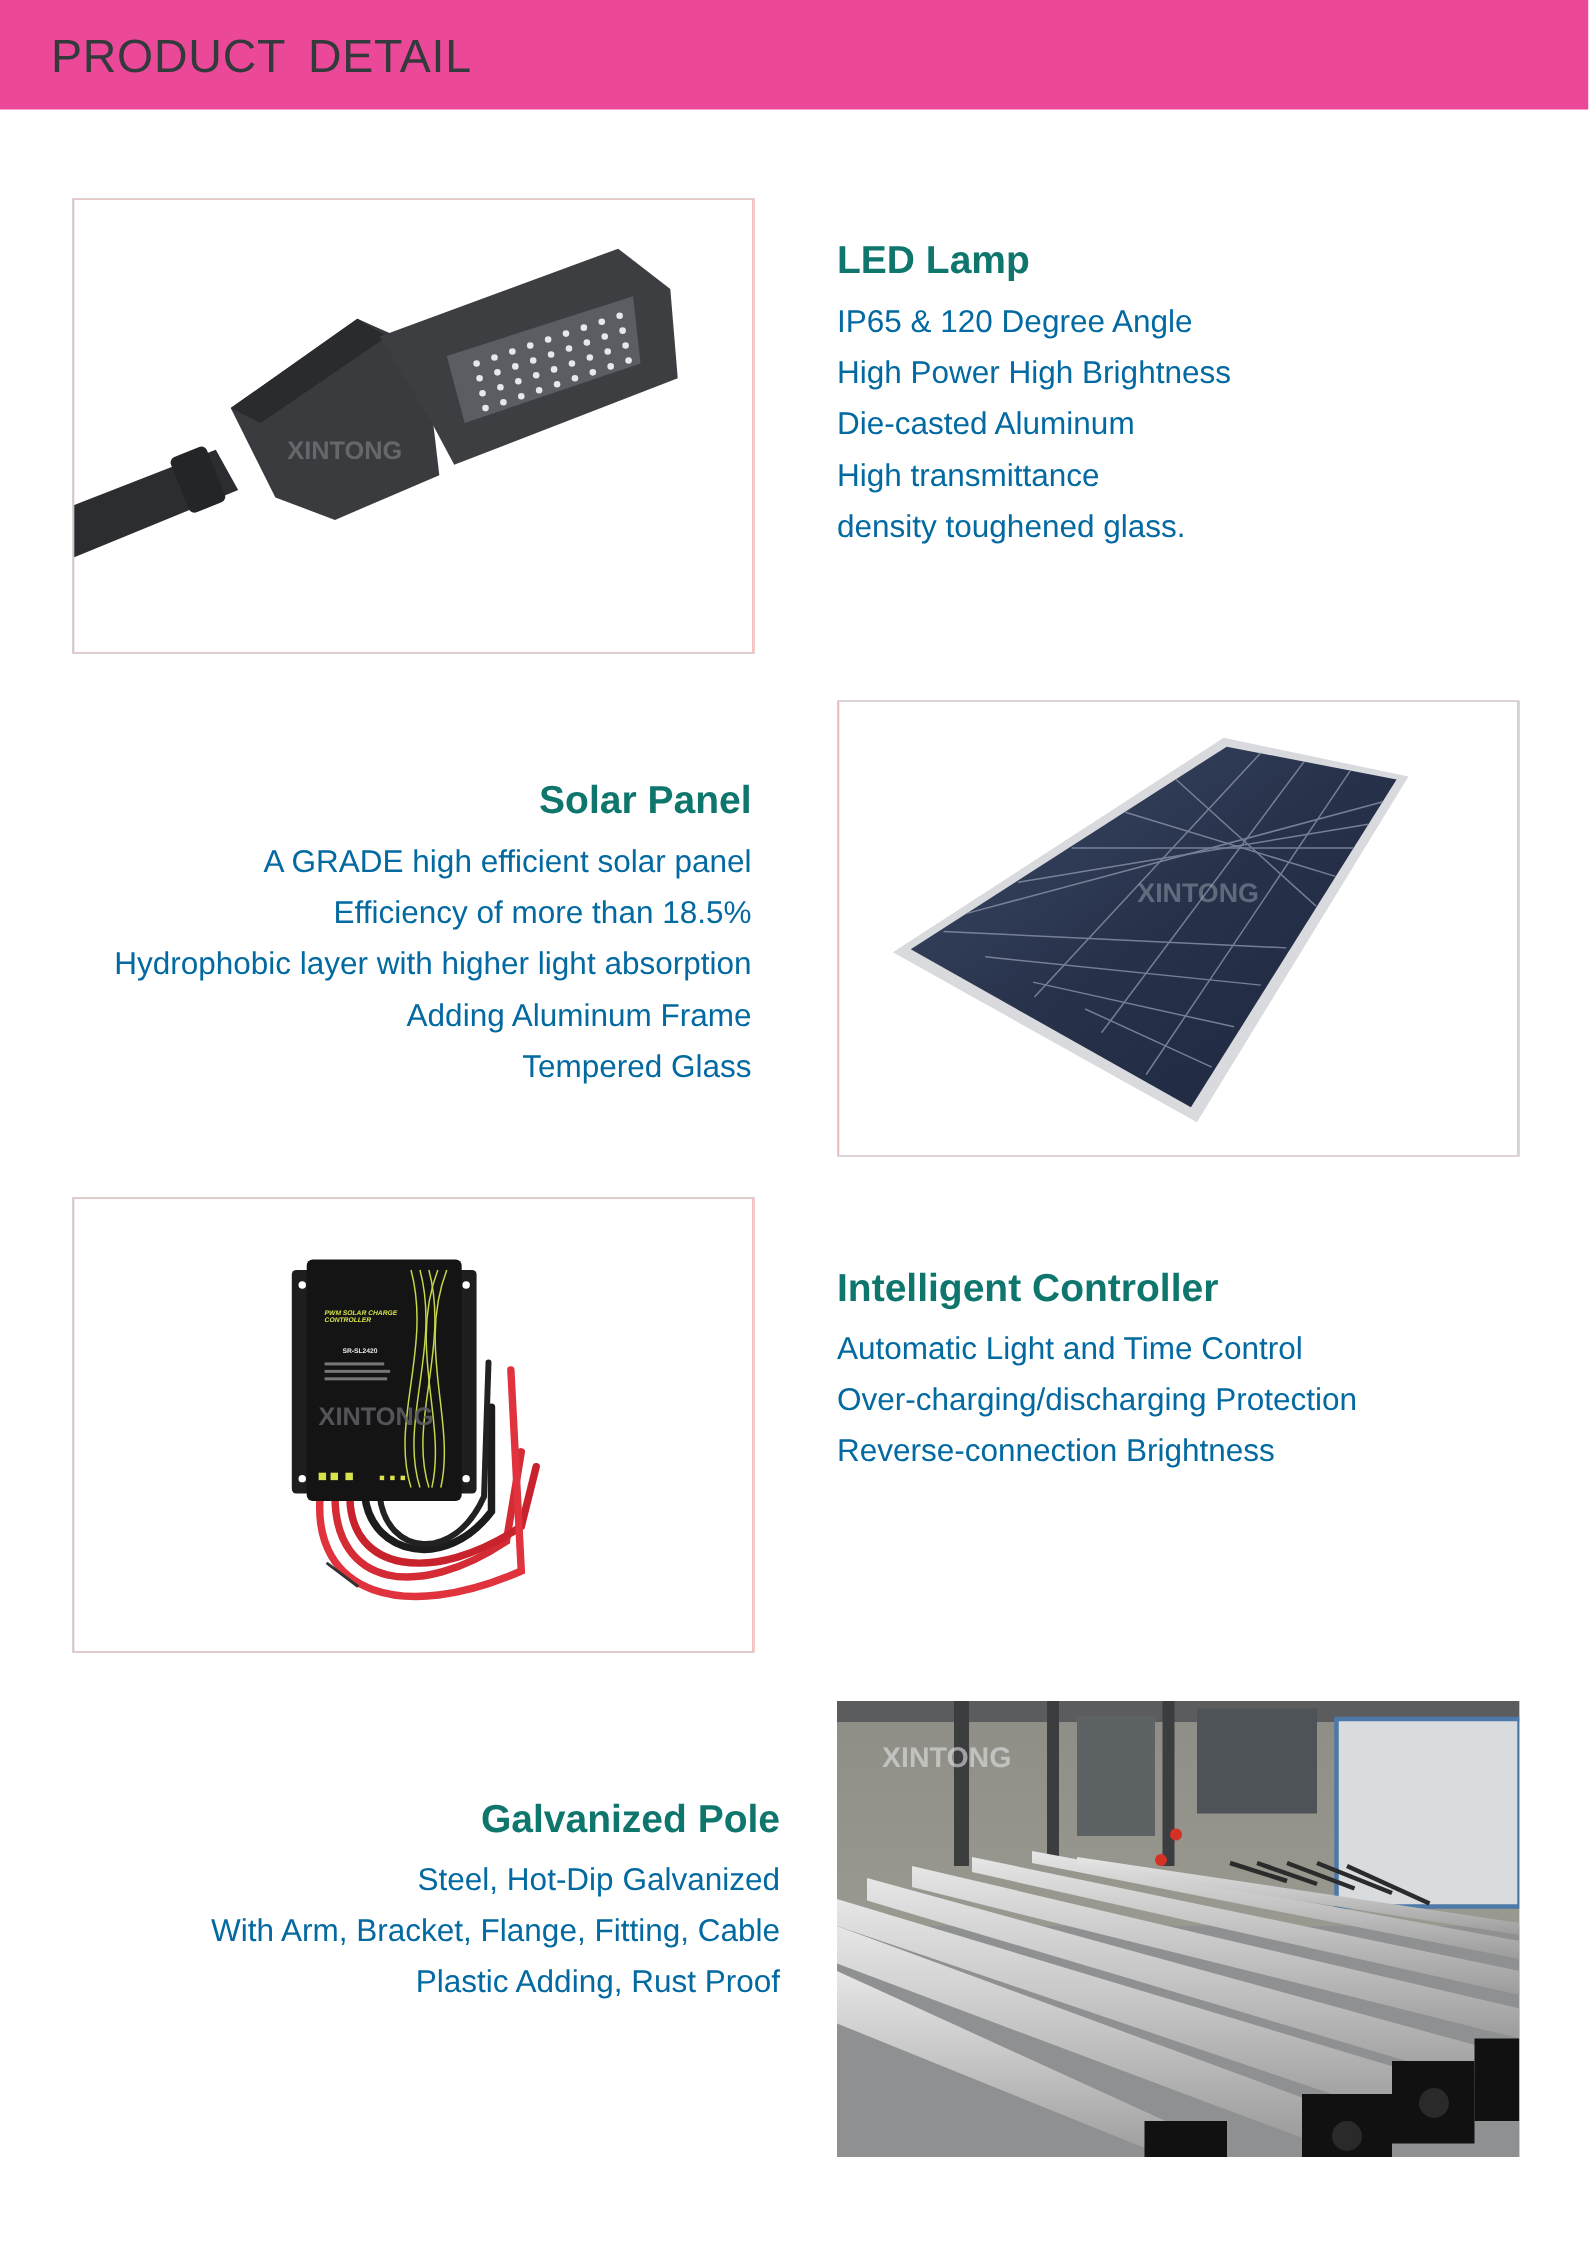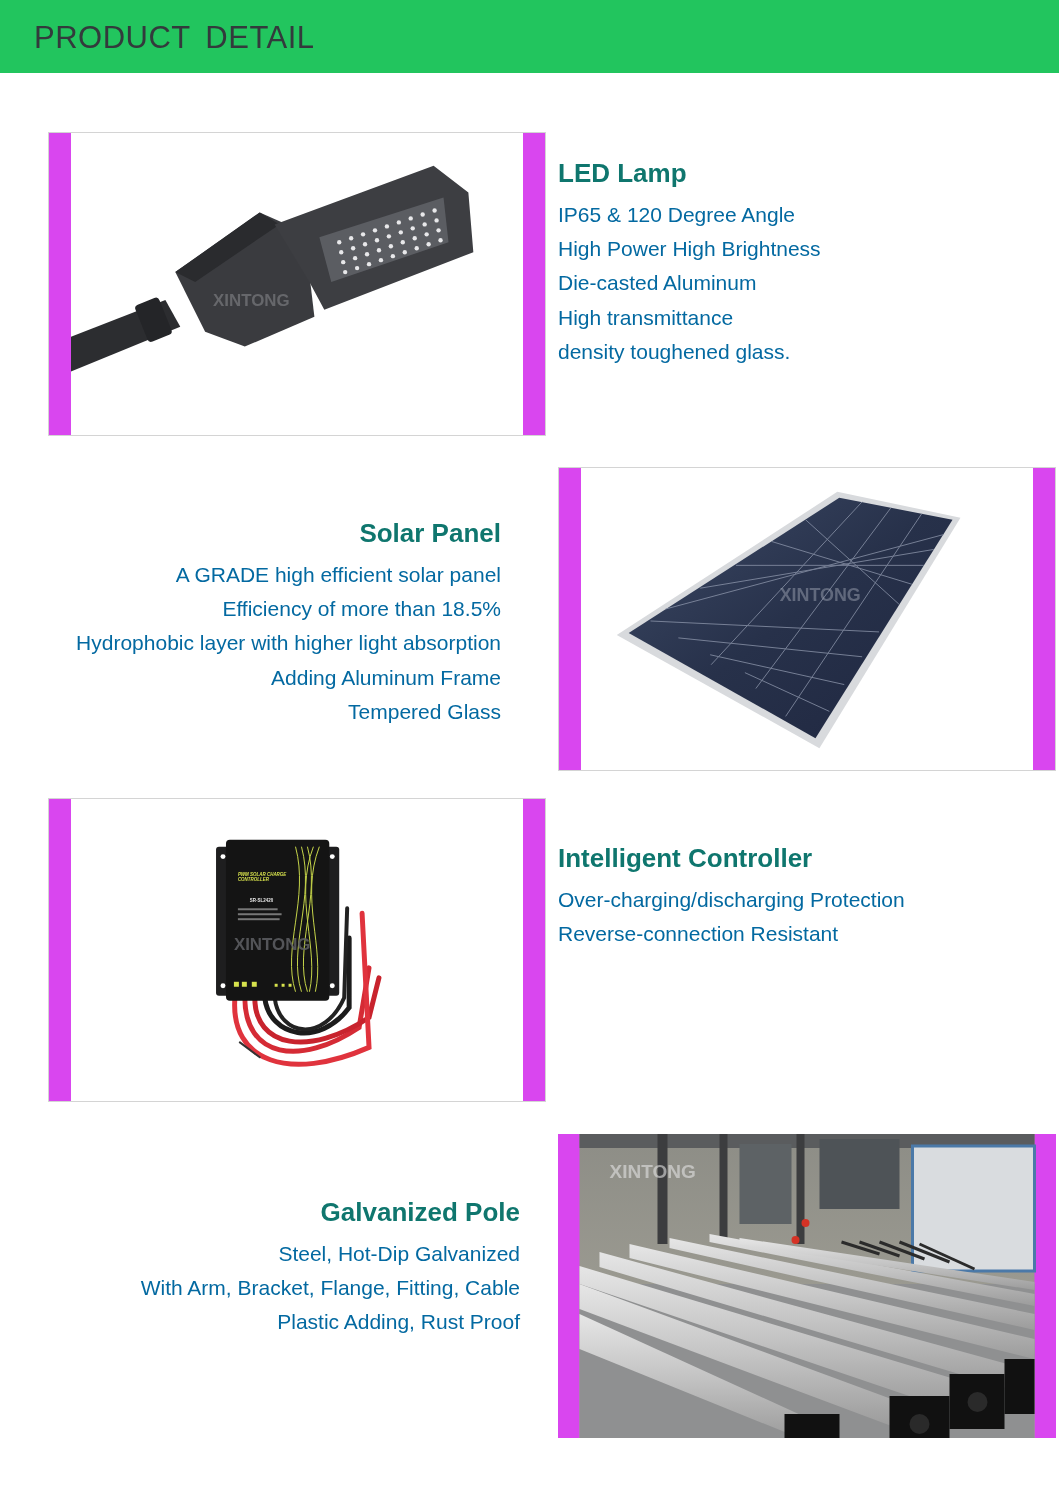--- a/index.html
+++ b/index.html
@@ -1,22 +1,22 @@
 <!DOCTYPE html>
 <html><head>
 <meta charset="utf-8">
 <style>
   * { box-sizing: border-box; margin: 0; padding: 0; }
   html, body { width: 1059px; height: 1498px; background: #ffffff; overflow: hidden; }
   body { font-family: "Liberation Sans", "DejaVu Sans", sans-serif; color: #3d3f42; position: relative; }
 
-  .header { position: absolute; left: 0; top: 0; width: 1059px; height: 73px; background: #22c55e; }
+  .header { position: absolute; left: 0; top: 0; width: 1059px; height: 73px; background: #ec4899; }
   .header-title { position: absolute; left: 34px; top: 20px; font-size: 31px; letter-spacing: 0.5px; color: #333a3c; font-weight: 400; word-spacing: 6px; }
 
-  .frame { position: absolute; width: 498px; height: 304px; border: 1px solid #d4d4d4; background: #d946ef; overflow: hidden; }
+  .frame { position: absolute; width: 455px; height: 304px; border: 1px solid #d4d4d4; background: #fca5a5; overflow: hidden; }
   .frame svg { display: block; width: 100%; height: 100%; }
 
   .text-block { position: absolute; }
   .text-block.left { text-align: left; }
   .text-block.right { text-align: right; }
   .sec-title { font-size: 26px; font-weight: 700; color: #0f766e; line-height: 34px; margin-bottom: 8px; }
   .sec-line { font-size: 21px; color: #0369a1; line-height: 34.2px; white-space: nowrap; }
 </style>
 </head>
 <body>
@@ -164,22 +164,23 @@
         <rect x="172" y="184" width="5" height="5"></rect>
         <rect x="182" y="184" width="5" height="5"></rect>
       <rect x="205" y="186" width="3" height="3"></rect>
         <rect x="212" y="186" width="3" height="3"></rect>
         <rect x="219" y="186" width="3" height="3"></rect>
     </g>
   </svg>
 </div>
 <div class="text-block left" style="left:558px; top:841px;">
   <div class="sec-title">Intelligent Controller</div>
+  <div class="sec-line">Automatic Light and Time Control</div>
   <div class="sec-line">Over-charging/discharging Protection</div>
-  <div class="sec-line">Reverse-connection Resistant</div>
+  <div class="sec-line">Reverse-connection Brightness</div>
 </div>
 
 <div class="text-block right" style="right:539px; top:1195px;">
   <div class="sec-title">Galvanized Pole</div>
   <div class="sec-line">Steel, Hot-Dip Galvanized</div>
   <div class="sec-line">With Arm, Bracket, Flange, Fitting, Cable</div>
   <div class="sec-line">Plastic Adding, Rust Proof</div>
 </div>
 <div class="frame" style="left:558px; top:1134px; border:none;">
   <svg viewBox="0 0 455 304" xmlns="http://www.w3.org/2000/svg">

